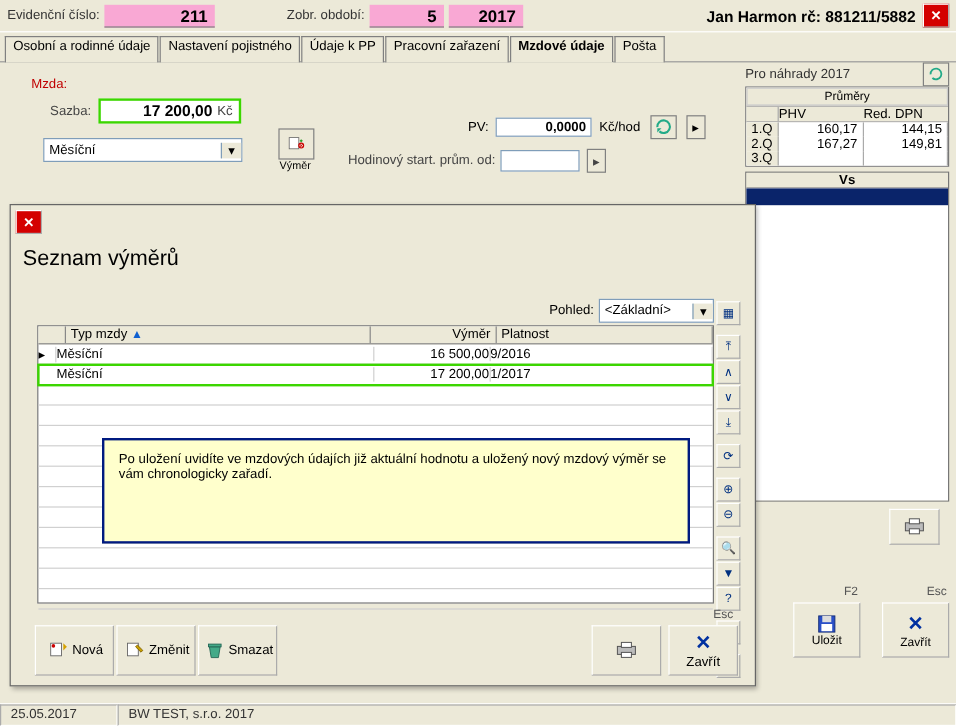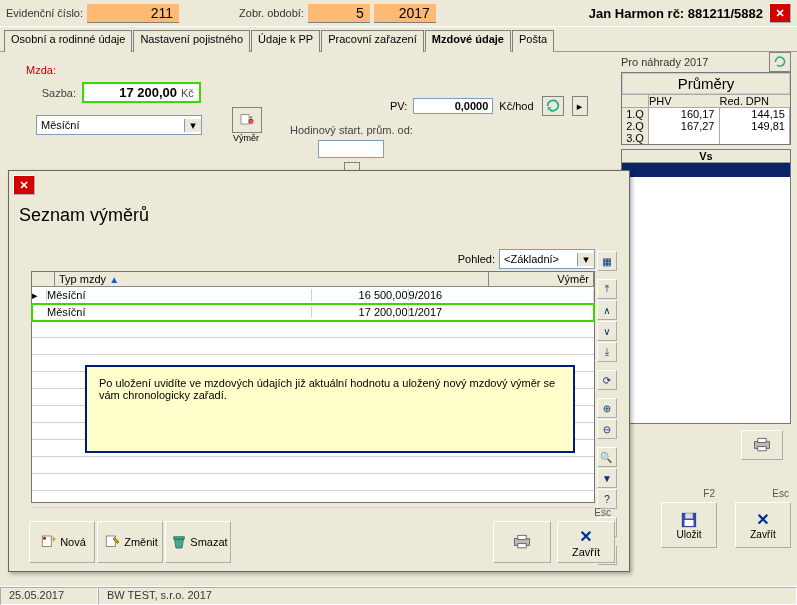--- a/index.html
+++ b/index.html
@@ -28,25 +28,25 @@
     border-bottom: 1px solid #fff;
     display: flex;
     align-items: center;
     padding: 0 6px;
   }
   .top-bar .lbl {
     color: #333;
     margin-right: 4px;
   }
   .top-bar .val-field {
-    background: #fdba74;
+    background: #f9a8d4;
     border-bottom: 1px solid #808080;
     text-align: right;
     padding: 1px 6px;
-    font-weight: normal;
+    font-weight: bold;
     font-size: 14px;
     min-width: 50px;
   }
   .top-bar .period {
     display: flex;
     align-items: center;
     margin-left: 60px;
   }
   .top-bar .person {
     margin-left: auto;
@@ -180,21 +180,20 @@
   }
   .hod-row {
     position: absolute;
     left: 290px;
     top: 72px;
     font-size: 11px;
     color: #444;
     display: flex;
     align-items: center;
     gap: 4px;
-    flex-direction: column;
   }
   .hod-row input {
     width: 60px;
     height: 14px;
     font-size: 11px;
     background: white;
     border: 1px solid #7F9DB9;
   }
   
   .right-panel {
@@ -221,21 +220,21 @@
   .prumery .hdr2 {
     background: #ECE9D8;
     display: flex;
     border-top: 1px solid #aaa;
     border-bottom: 1px solid #aaa;
   }
   .prumery .hdr .cell-title {
     flex: 1;
     text-align: center;
     border: 1px solid #ccc;
-    font-size: 15px;
+    font-size: 10px;
     padding: 1px 0;
   }
   .prumery .row {
     display: flex;
     background: white;
   }
   .prumery .row .rowlbl {
     width: 26px;
     border-right: 1px solid #aaa;
     background: #ECE9D8;
@@ -655,20 +654,21 @@
     </div>
 
     <div class="grid">
       <div class="ghdr">
         <div class="gcol selector"></div>
         <div class="gcol type">
           <span>Typ mzdy</span>
           <span class="sort-arrow">▲</span>
         </div>
         <div class="gcol amount">Výměr</div>
+        <div class="gcol valid" style="flex:0.7">Platnost</div>
       </div>
       <div class="grow">
         <div class="gcol selector">▸</div>
         <div class="gcol type">Měsíční</div>
         <div class="gcol amount">16 500,00</div>
         <div class="gcol valid" style="flex:0.7">9/2016</div>
       </div>
       <div class="grow highlight">
         <div class="gcol selector"></div>
         <div class="gcol type">Měsíční</div>

